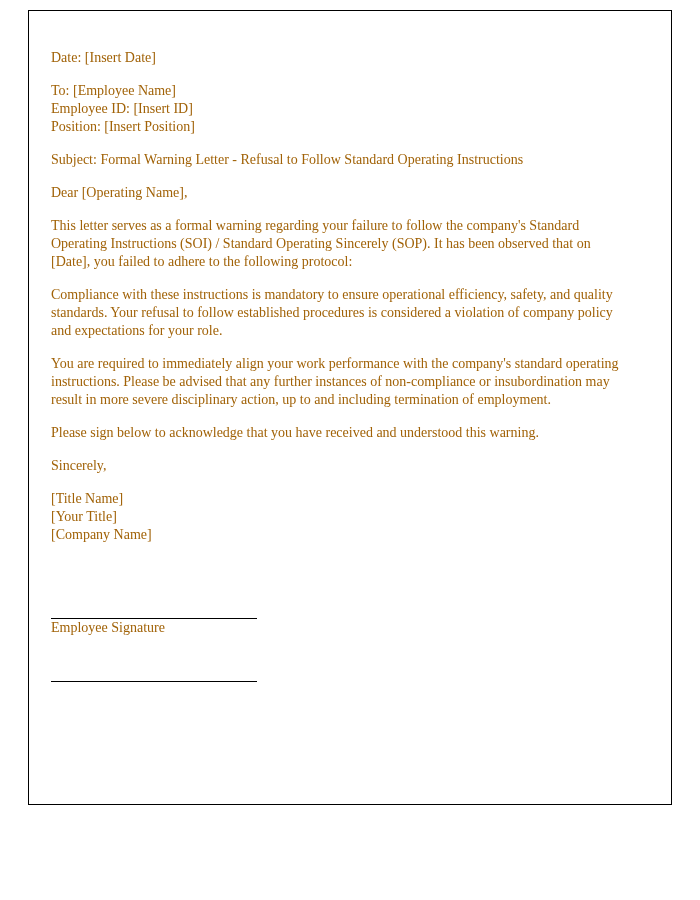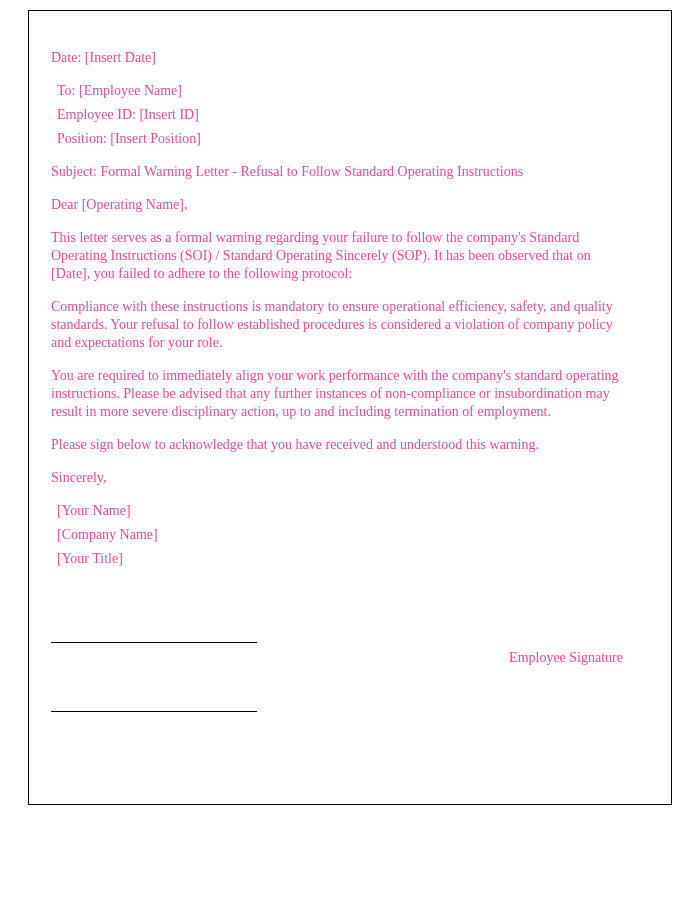--- a/index.html
+++ b/index.html
@@ -13,49 +13,48 @@
   .page {
     box-sizing: border-box;
     position: absolute;
     left: 28px;
     top: 10px;
     width: 644px;
     height: 795px;
     border: 1px solid #000000;
     background: #ffffff;
     padding: 38px 42px 20px 22px;
-    color: #ec4899;
+    color: #a16207;
     font-size: 14px;
     line-height: 18px;
     overflow: hidden;
   }
   .page p {
     margin: 0 0 15px 0;
   }
   .page p.tight {
-    margin: 6px;
+    margin: 0;
   }
   .block {
     margin: 0 0 15px 0;
   }
   .subject {
     font-weight: normal;
   }
   .sig-section {
     margin-top: 62px;
   }
   .sig-line {
     width: 206px;
     border-bottom: 1px solid #000000;
     height: 12px;
     margin: 0;
   }
   .sig-label {
     margin: 2px 0 0 0;
-    text-align: right;
   }
   .sig-group {
     margin-bottom: 32px;
   }
 </style>
 </head>
 <body>
 
 <div class="page">
 
@@ -77,23 +76,23 @@
   <p>Compliance with these instructions is mandatory to ensure operational efficiency, safety, and quality standards. Your refusal to follow established procedures is considered a violation of company policy and expectations for your role.</p>
 
   <p>You are required to immediately align your work performance with the company's standard operating instructions. Please be advised that any further instances of non-compliance or insubordination may result in more severe disciplinary action, up to and including termination of employment.</p>
 
 
   <p>Please sign below to acknowledge that you have received and understood this warning.</p>
 
   <p>Sincerely,</p>
 
   <div class="block">
-    <p class="tight">[Your Name]</p>
+    <p class="tight">[Title Name]</p>
+    <p class="tight">[Your Title]</p>
     <p class="tight">[Company Name]</p>
-    <p class="tight">[Your Title]</p>
   </div>
 
   <div class="sig-section">
     <div class="sig-group">
       <div class="sig-line"></div>
       <p class="sig-label tight">Employee Signature</p>
     </div>
     <div class="sig-group">
       <div class="sig-line"></div>
     </div>

